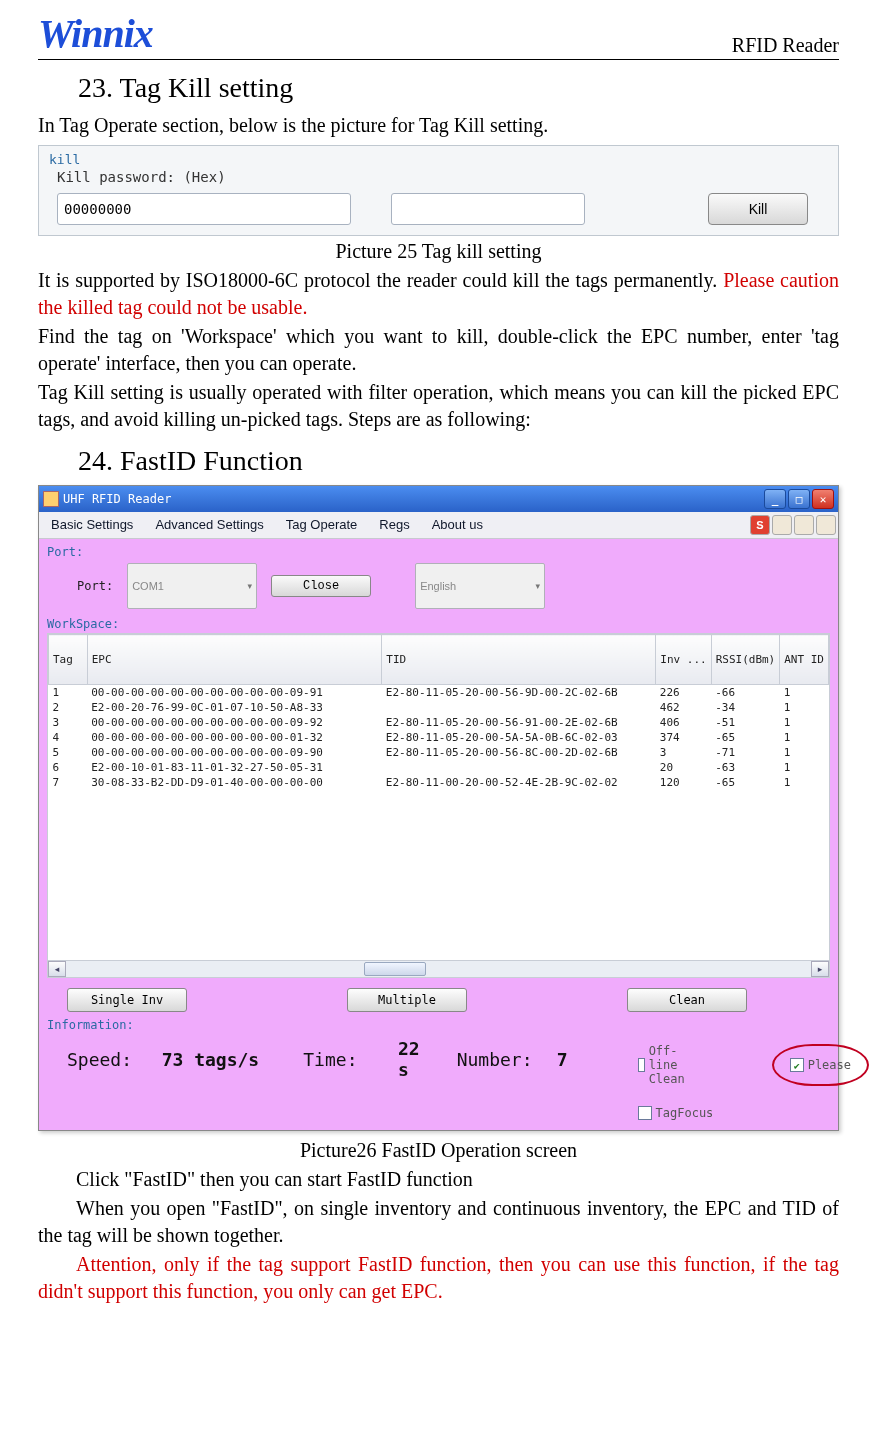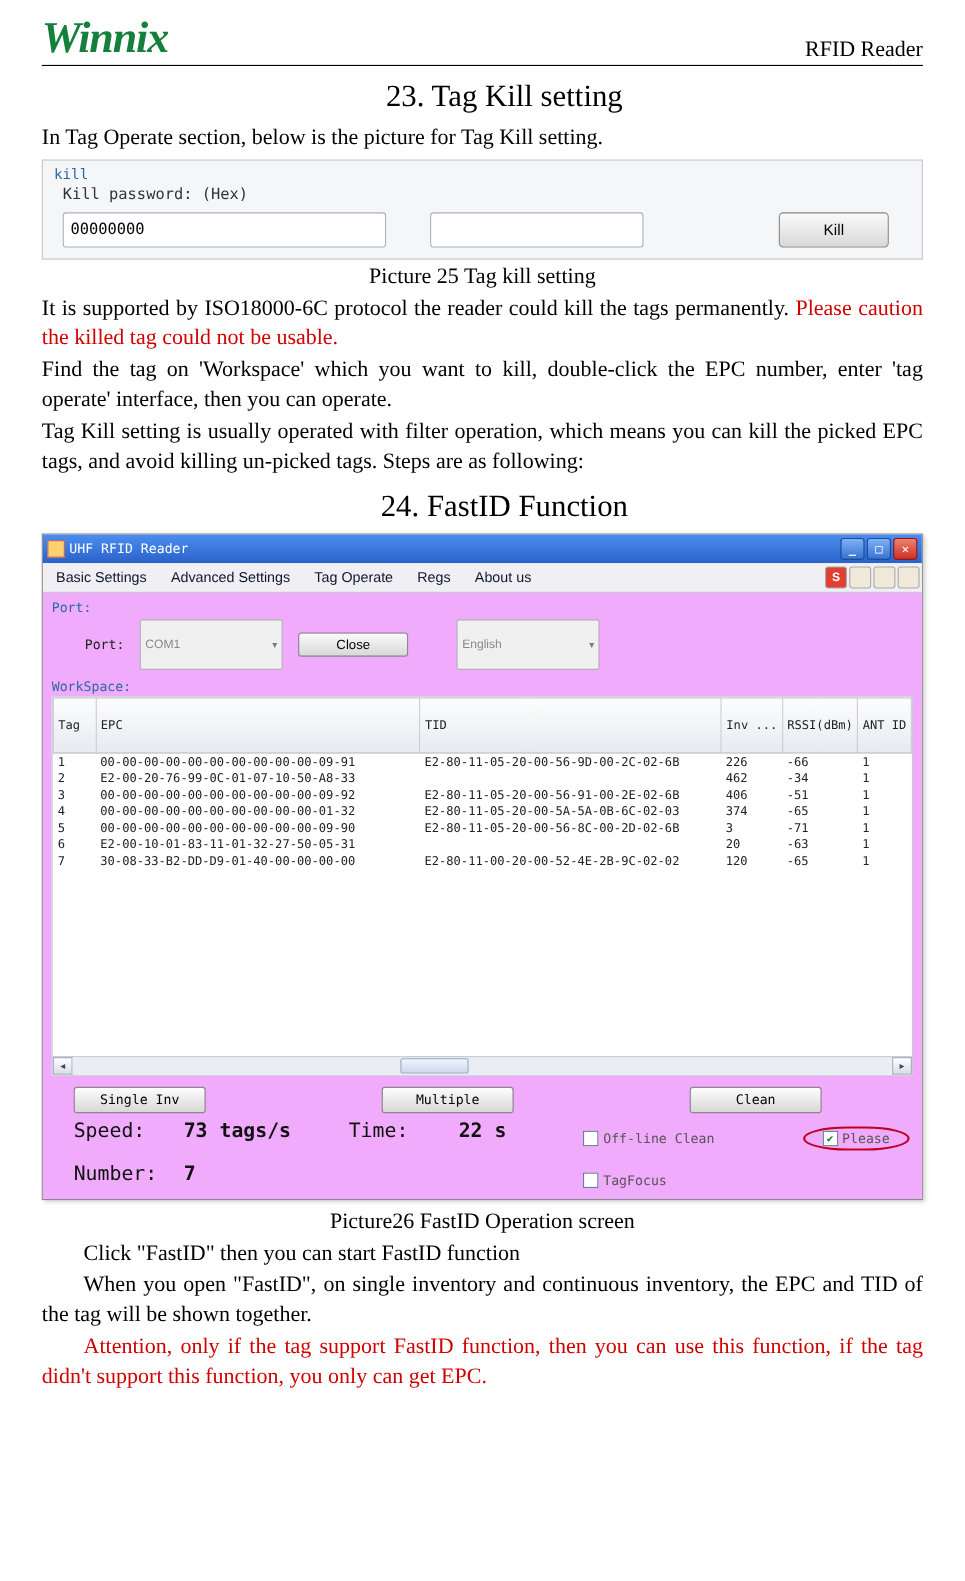--- a/index.html
+++ b/index.html
@@ -19,41 +19,40 @@
     align-items: flex-end;
     border-bottom: 1.5px solid #000;
     padding-bottom: 2px;
     margin-bottom: 4px;
   }
   .logo {
     font-family: "Times New Roman", serif;
     font-weight: bold;
     font-style: italic;
     font-size: 40px;
-    color: #15803d;
+    color: #1d4ed8;
     letter-spacing: -1px;
   }
   .hdr-right {
     font-size: 20px;
   }
   .indent {
     margin-left: 70px;
   }
   .para {
     font-size: 20px;
     line-height: 1.35;
     margin: 2px 0;
     text-align: justify;
   }
   .red { color: #d10000; }
   h2.sec {
     font-size: 28px;
     font-weight: normal;
     margin: 12px 0 8px 40px;
-    text-align: center;
   }
   .center {
     text-align: center;
     font-size: 20px;
     margin: 4px 0;
   }
   
   .kill-panel {
     border: 1px solid #c0c8d0;
     background: #f4f6f8;
@@ -141,21 +140,21 @@
   .panel-body { background:#f0abfc; padding:4px 8px 10px 8px;}
   .group-lbl { color:#2a6aa3; font-size:12px; font-family:'SimSun',monospace; margin:2px 0;}
   .port-row { display:flex; align-items:center; gap:14px; margin:4px 0 8px 30px;}
   .port-row .lbl { font-family:'SimSun',monospace; color:#222;}
   .sel-dis {
     width:120px;height:20px;background:#f0f0f0;border:1px solid #b0b0b8;border-radius:2px;
     display:flex;align-items:center;padding:12px 4px;color:#888;font-size:11px;justify-content:space-between;
   }
   .arr { font-size:9px;color:#777;}
   .btn-close {
-    width:100px;height:22px;background:linear-gradient(#fafafa,#d8d8d8);border:1px solid #888;border-radius:3px;font-size:12px;font-family:Liberation Sans, sans-serif;
+    width:100px;height:22px;background:linear-gradient(#fafafa,#d8d8d8);border:1px solid #888;border-radius:3px;font-size:12px;font-family:Liberation Mono, monospace;
   }
   .tbl-wrap {
     border:1px solid #c8cdd6;background:#fff;margin-top:2px;
   }
   table.grid {
     border-collapse: collapse; width:100%; font-size:11px; font-family:'SimSun', monospace;
   }
   table.grid th {
     background: linear-gradient(#fdfdfd,#e8eaf0);
     border:1px solid #c8cdd6;
@@ -183,21 +182,21 @@
   .btn-row button {
     width:120px;height:24px;background:linear-gradient(#fdfdfd,#d8d8d8);border:1px solid #888;border-radius:3px;font-size:12px;font-family:'SimSun',monospace;
   }
   .info-box {
     margin-top:6px;
   }
   .info-grid {
     display:flex;gap:30px;align-items:flex-start;margin:6px 0 0 20px;
     font-family:'SimSun',monospace;font-size:18px;color:#111;
   }
-  .info-left { display:flex;flex-direction:column;gap:18px;}
+  .info-left { display:flex;flex-direction:row;gap:18px;}
   .info-row { display:flex; gap:10px; align-items:center;}
   .info-lbl { width:90px;}
   .info-val { font-weight:bold;}
   .chk-row { font-size:12px;color:#555;display:flex;align-items:center;gap:4px;}
   .chk-box { width:12px;height:12px;border:1px solid #6a7a9a;background:#fff;display:inline-flex;align-items:center;justify-content:center;font-size:10px;color:#1a7a1a;}
   .ellipse {
     border:2px solid #c00020;border-radius:50%/60%;
     padding:2px 16px;
     display:inline-flex;align-items:center;gap:4px;
   }
@@ -358,20 +357,21 @@
               <div class="scroll-thumb"></div>
             </div>
           <div class="scroll-arrow">▸</div>
         </div>
       </div>
       <div class="btn-row">
         <button>Single Inv</button>
         <button style="margin-left:120px">Multiple</button>
         <button style="margin-left:120px">Clean</button>
       </div>
+      <div class="group-lbl">Information:</div>
       <div class="info-box">
         <div class="info-grid">
           <div class="info-left">
             <div class="info-row">
               <span class="info-lbl">Speed:</span>
               <span class="info-val" style="width:140px">73 tags/s</span>
               <span class="info-lbl">Time:</span>
               <span class="info-val">22 s</span>
             </div>
             <div class="info-row">

